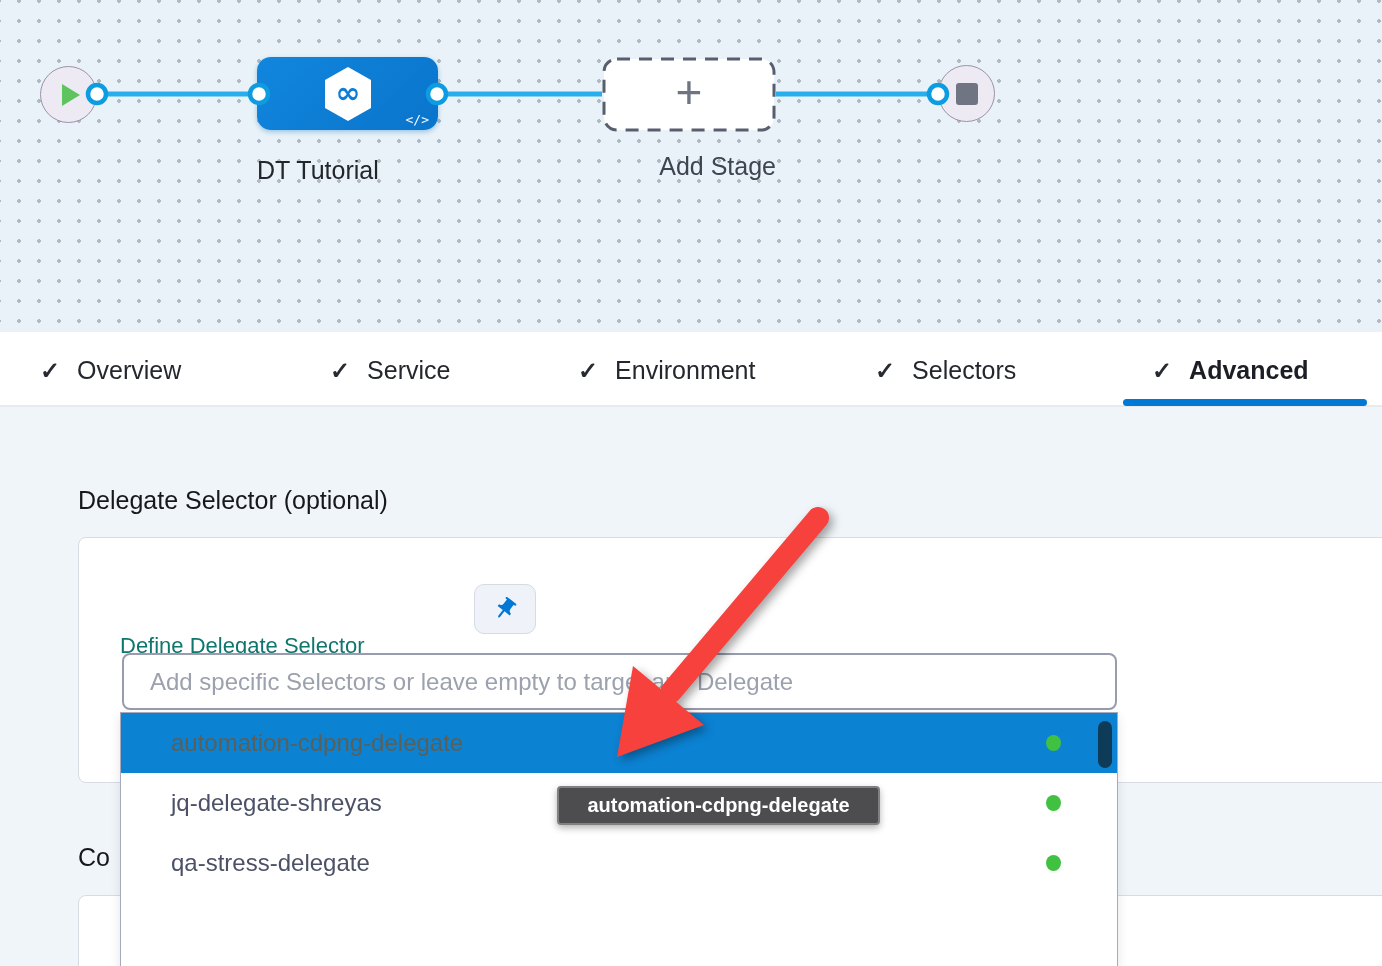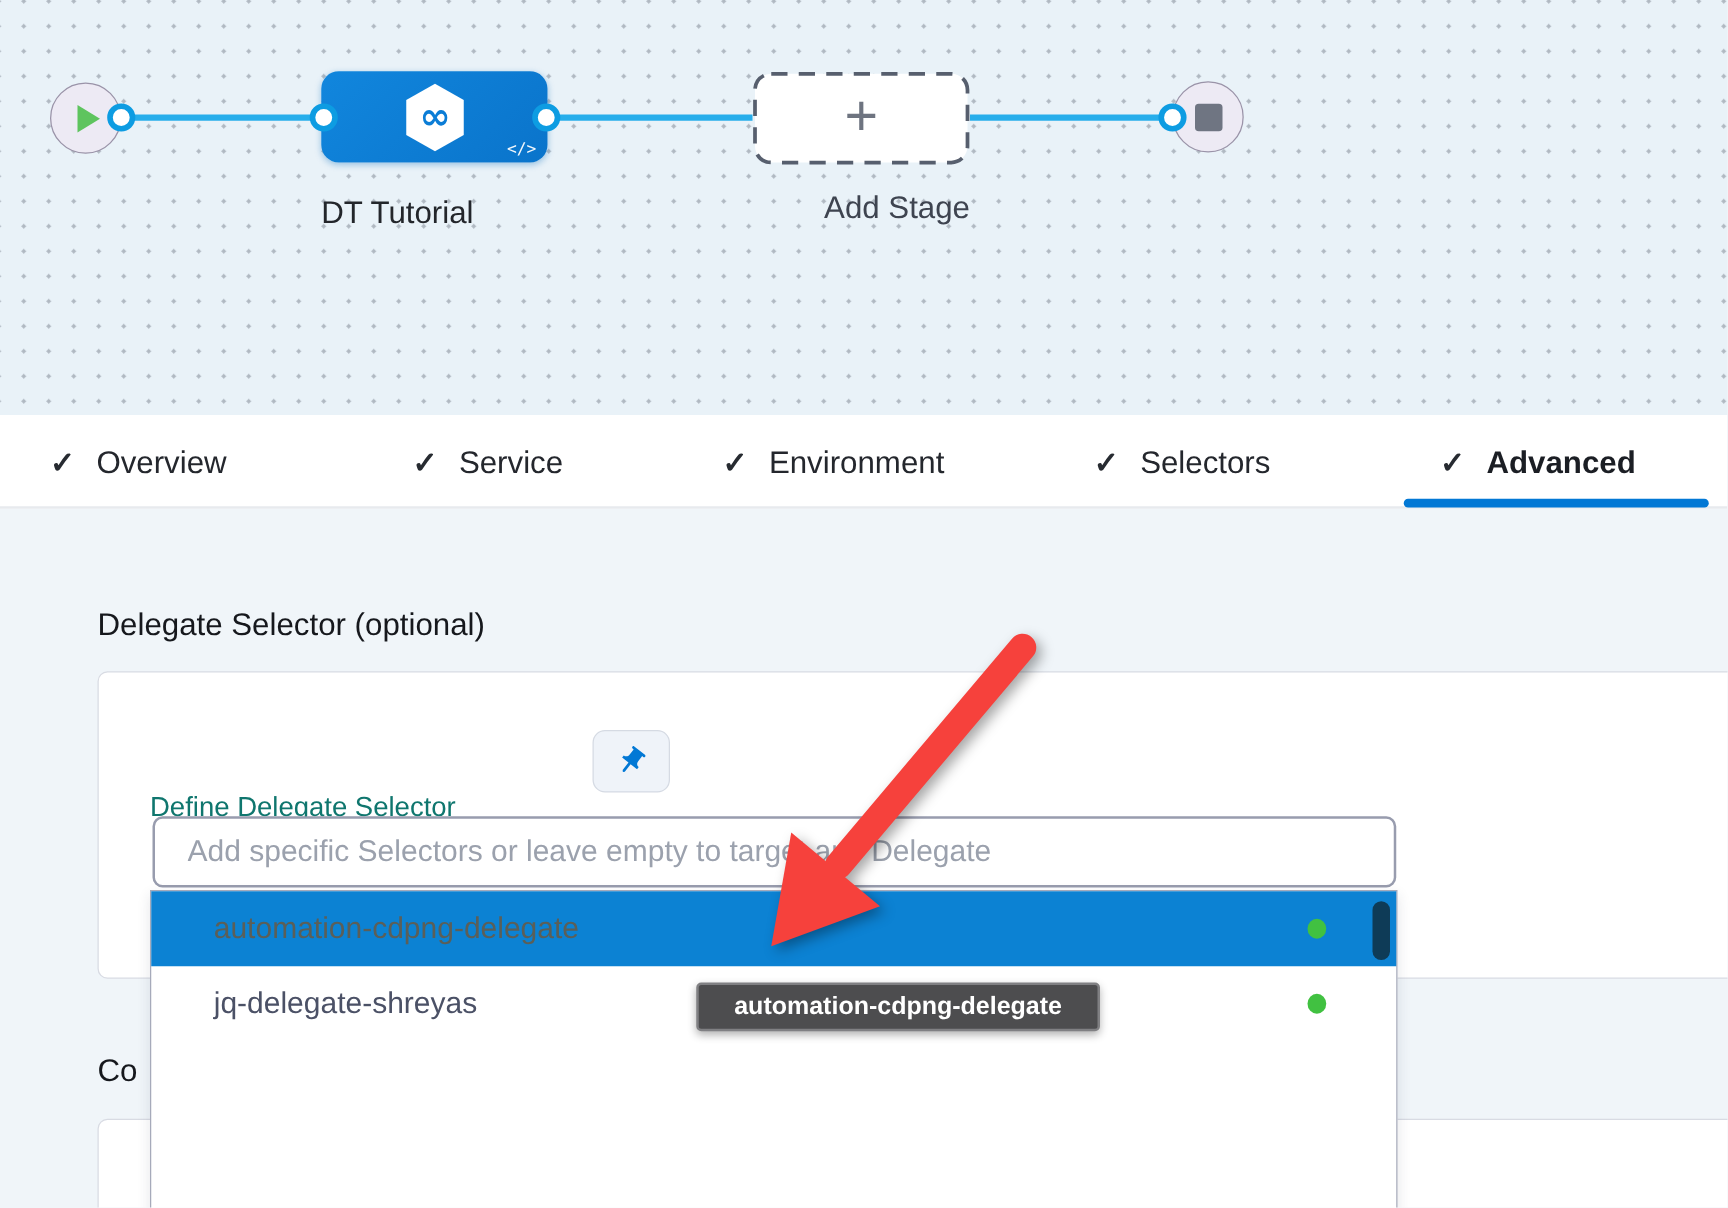--- a/index.html
+++ b/index.html
@@ -168,20 +168,24 @@
 
 <div class="dropdown">
   <div class="opt hl">
     <span class="olabel">automation-cdpng-delegate</span>
     <span class="dot"></span>
   </div>
   <div class="opt">
     <span class="olabel">jq-delegate-shreyas</span>
     <span class="dot"></span>
   </div>
+  <div class="opt">
+    <span class="olabel">qa-stress-delegate</span>
+    <span class="dot"></span>
+  </div>
   <div class="scroll-thumb"></div>
 </div>
 
 <div class="tooltip">automation-cdpng-delegate</div>
 
 <svg class="arrow-svg">
   <g filter="drop-shadow(4px 4px 5px rgba(0,0,0,0.35))">
     <line x1="818" y1="518" x2="671" y2="692" stroke="#f6413c" stroke-width="22" stroke-linecap="round"></line>
     <polygon points="617,757 633,666 704,725" fill="#f6413c"></polygon>
   </g>

